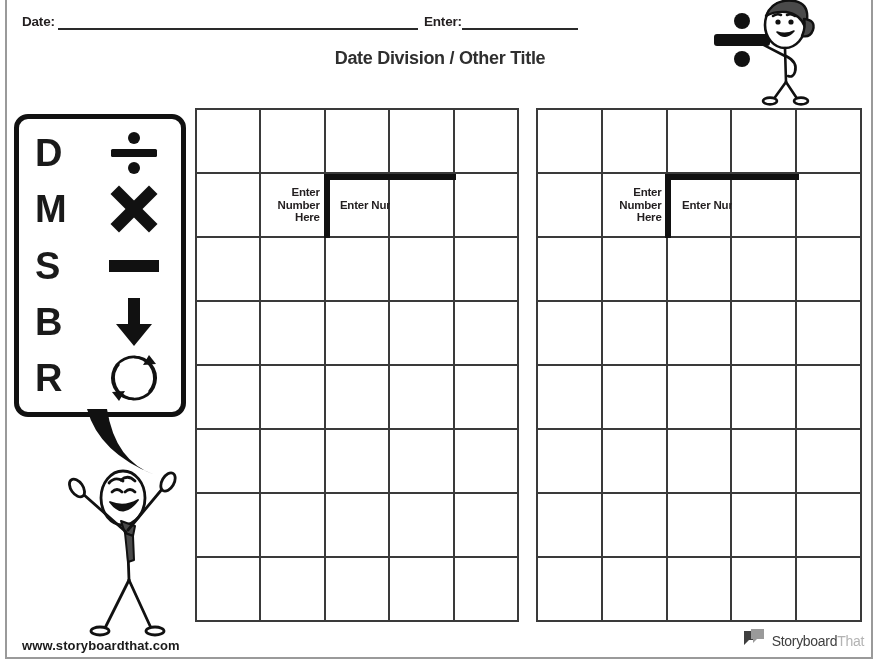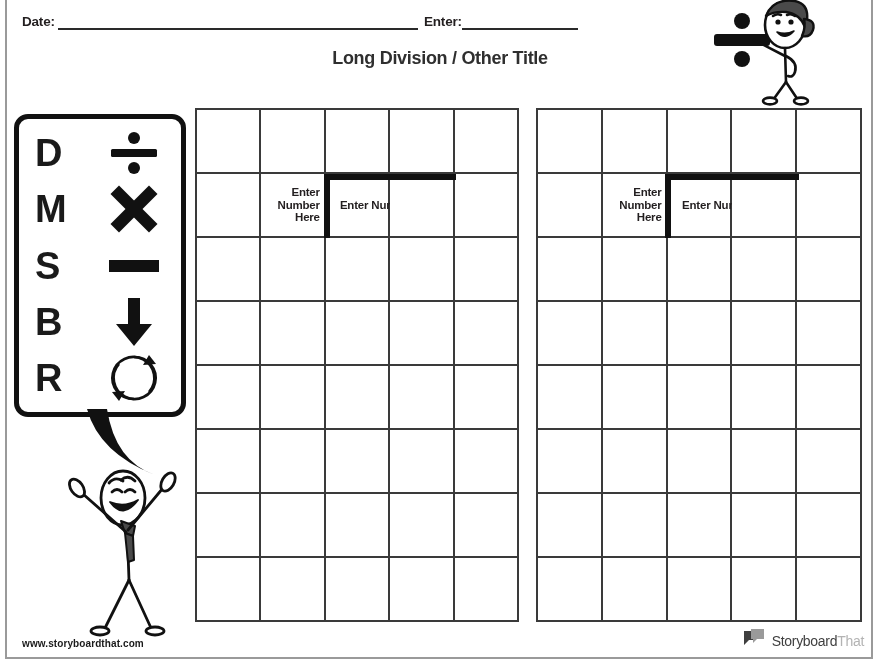--- a/index.html
+++ b/index.html
@@ -99,21 +99,21 @@
   .bracket-v{
     position:absolute;background:#111;width:6px;
   }
   .bracket-h{
     position:absolute;background:#111;height:6px;
   }
 
   
   #footer-url{
     position:absolute;left:22px;top:638px;
-    font-size:10px;font-weight:bold;color:#1a1a1a;letter-spacing:0.1px;
+    font-size:13px;font-weight:bold;color:#1a1a1a;letter-spacing:0.1px;
   }
   #brand{
     position:absolute;right:16px;top:629px;
     display:flex;align-items:center;gap:7px;
   }
   #brand-text{font-size:14px;letter-spacing:-0.3px;}
   .brand-dark{color:#3f3f3f;}
   .brand-light{color:#b3b3b3;}
 
   
@@ -130,21 +130,21 @@
   <div id="page-frame"></div>
 
   <div id="header">
 
     <span class="field-label" style="left:22px;top:14px;">Date:</span>
     <span class="rule" style="left:58px;top:28px;width:360px;"></span>
 
     <span class="field-label" style="left:424px;top:14px;">Enter:</span>
     <span class="rule" style="left:462px;top:28px;width:116px;"></span>
 
-    <div id="title">Long Division / Other Title</div>
+    <div id="title">Date Division / Other Title</div>
 
     <div id="divide-sign">
       <svg width="64" height="64" viewBox="0 0 64 64">
         <circle cx="30" cy="13" r="8" fill="#111"></circle>
         <rect x="2" y="26" width="56" height="12" rx="3" fill="#111"></rect>
         <circle cx="30" cy="51" r="8" fill="#111"></circle>
       </svg>
     </div>
 
     <div id="figure-top">

